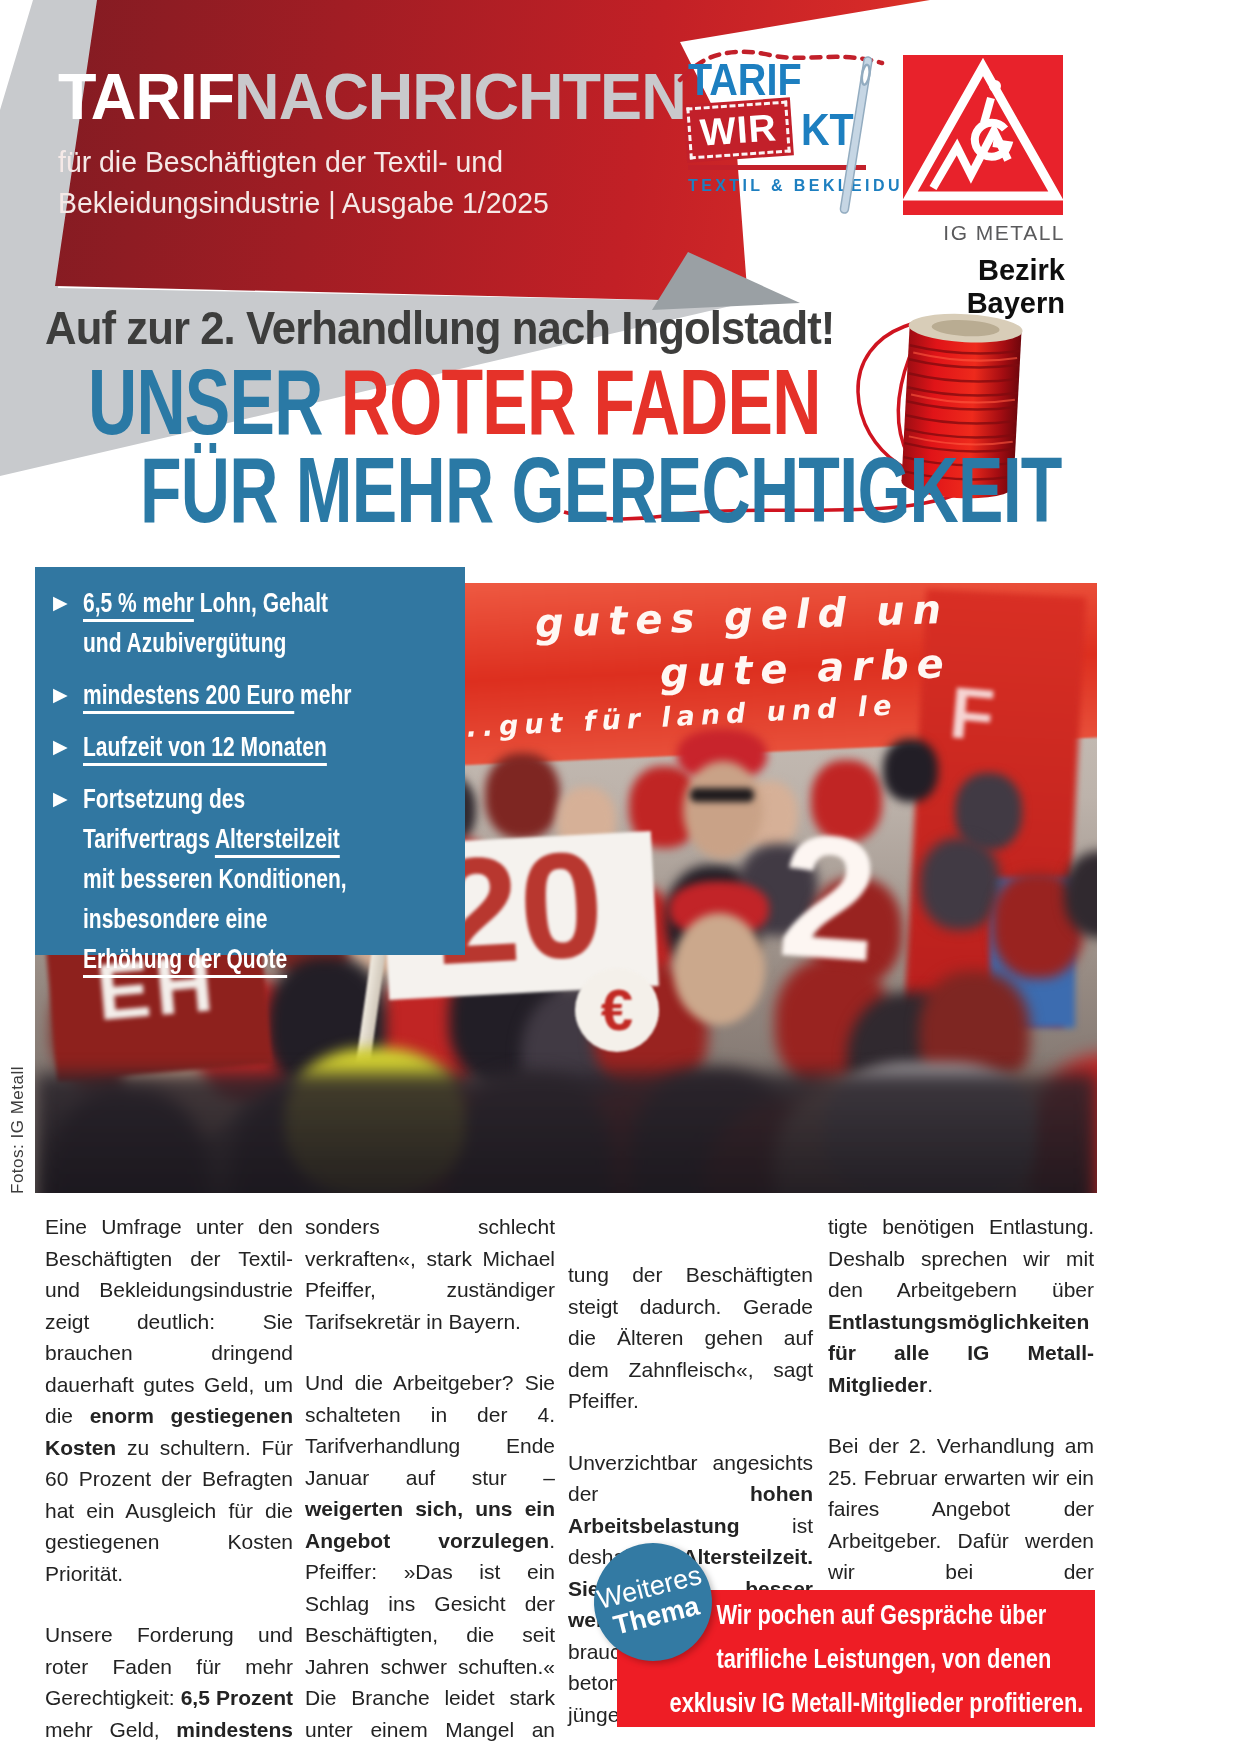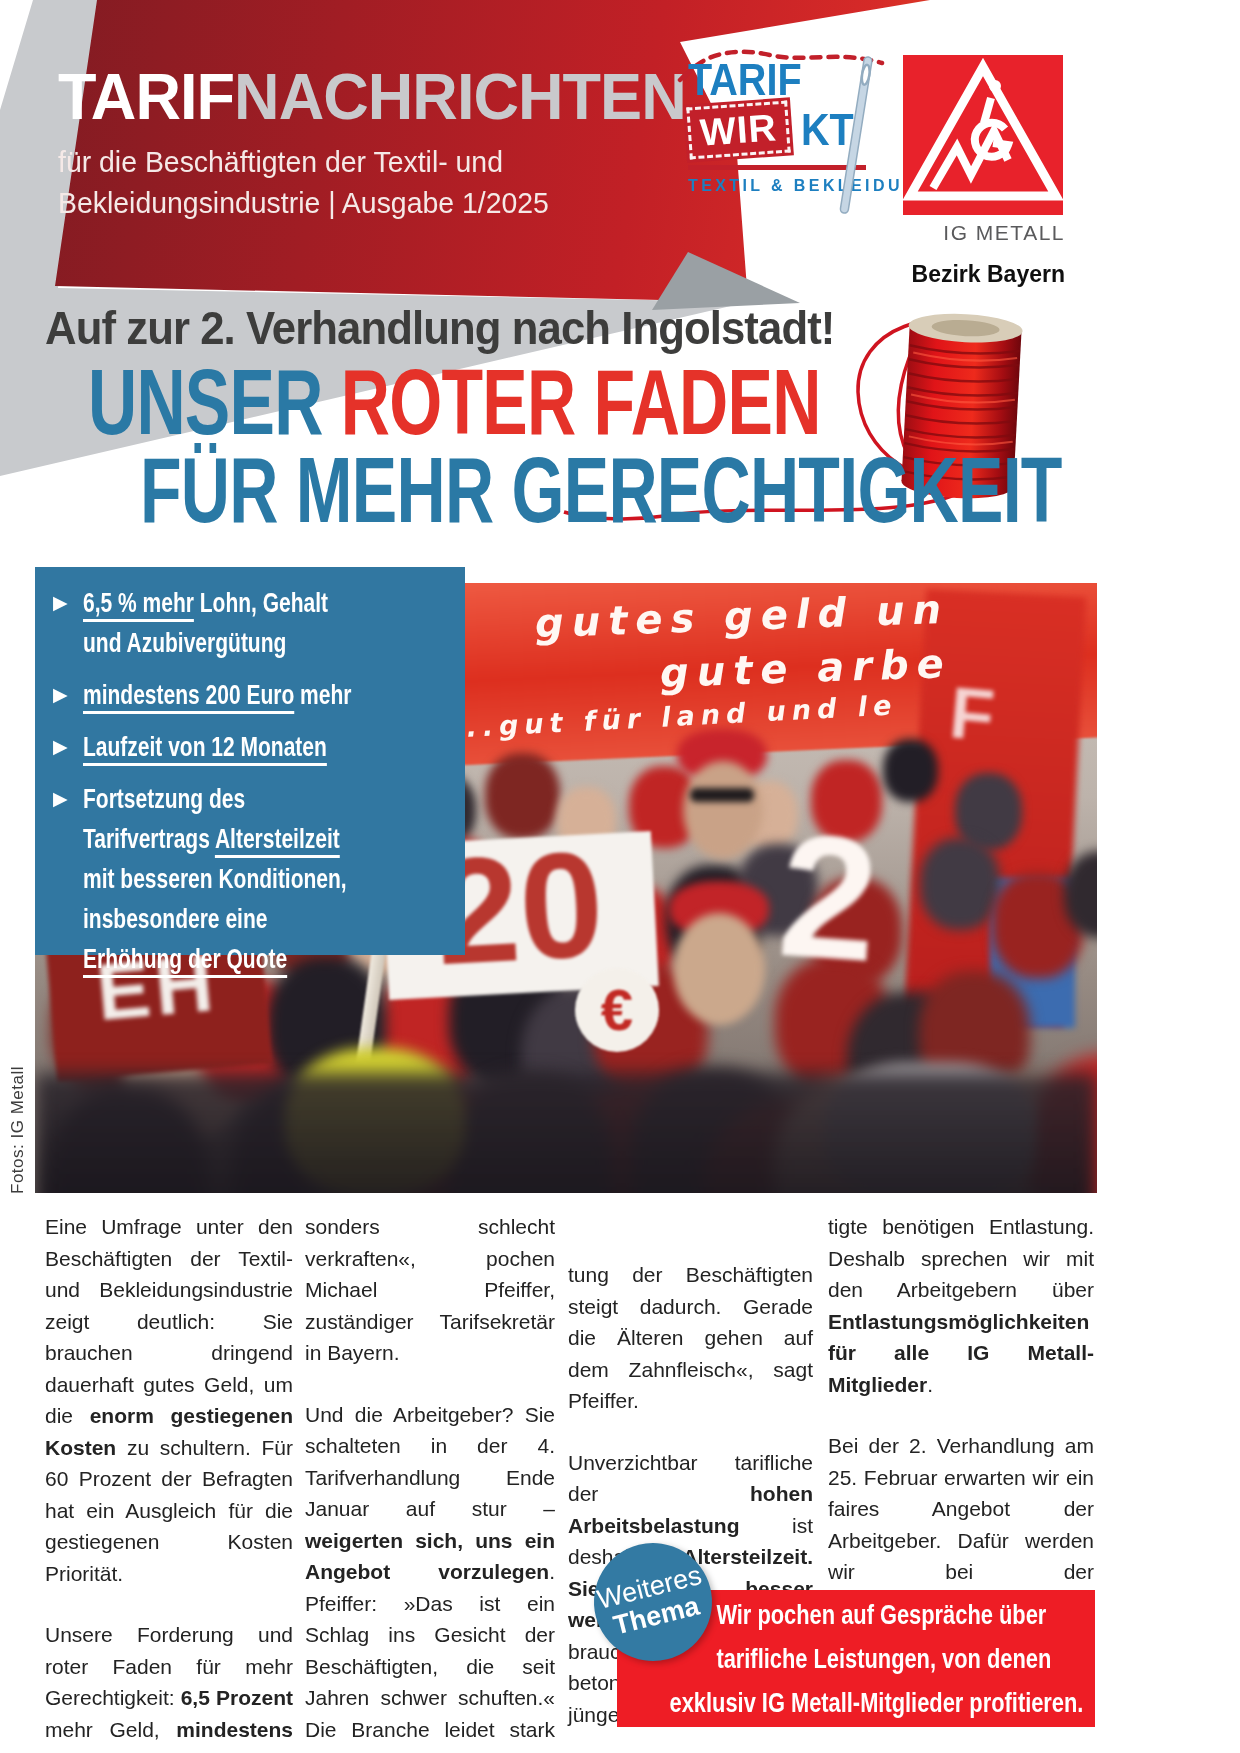--- a/index.html
+++ b/index.html
@@ -36,21 +36,21 @@
     padding:3px 9px;border:3px dashed rgba(255,255,255,.95);box-shadow:0 0 0 3px #c2202a;
     transform:rotate(-4deg);letter-spacing:1px;}
   .tw-kt{color:#1d7fc0;font-size:45px;font-weight:800;margin-left:12px;transform:scaleX(.88);transform-origin:left;}
   .tw-rule{width:178px;height:5px;background:#c2202a;margin-top:9px;}
   .tw-tagline{color:#1d7fc0;font-size:16px;font-weight:700;letter-spacing:3.4px;margin-top:7px;white-space:nowrap;}
 
   
   .igm{left:903px;top:55px;width:162px;}
   .igm-square{width:160px;height:160px;background:#e8222b;}
   .igm-cap1{color:#5a5a5c;font-size:21px;font-weight:400;letter-spacing:1.5px;text-align:right;margin-top:6px;}
-  .igm-cap2{color:#0f0f0f;font-size:23px;font-weight:800;text-align:right;margin-top:16px;}
+  .igm-cap2{color:#0f0f0f;font-size:29px;font-weight:800;text-align:right;margin-top:9px;}
 
   
   .kicker{left:45px;top:300px;font-size:47px;font-weight:800;color:#3d3d3c;letter-spacing:-1px;
     transform:scaleX(.93);transform-origin:left top;white-space:nowrap;z-index:4;}
   .hl{font-size:92px;font-weight:800;letter-spacing:-1px;white-space:nowrap;
     transform:scaleX(.74);transform-origin:left top;z-index:4;line-height:92px;}
   .hl-1{left:88px;top:356px;}
   .hl-2{left:140px;top:444px;color:#2a79a5;}
   .hl .blue{color:#2a79a5;}
   .hl .red{color:#e53229;}
@@ -313,26 +313,26 @@
       </div>
     <div class="ph frontBand"></div>
   </div>
   <div class="abs photo-credit">Fotos: IG Metall</div>
 
   <div class="col col-0">
       <p><span>Eine Umfrage unter den Beschäftigten der Textil- und Bekleidungsindustrie zeigt deutlich: Sie brauchen dringend dauerhaft gutes Geld, um die </span><span class="seg-b">enorm gestiegenen Kosten</span><span> zu schultern. Für 60 Prozent der Befragten hat ein Ausgleich für die gestiegenen Kosten Priorität.</span></p>
       <p><span>Unsere Forderung und roter Faden für mehr Gerechtigkeit: </span><span class="seg-b">6,5 Prozent</span><span> mehr Geld, </span><span class="seg-b">mindestens aber 200 Euro mehr</span><span>. »Denn wer wenig hat, kann Preiserhöhungen be-</span></p>
     </div>
   <div class="col col-1">
-      <p><span>sonders schlecht verkraften«, pochen Michael Pfeiffer, zuständiger Tarifsekretär in Bayern.</span></p>
+      <p><span>sonders schlecht verkraften«, stark Michael Pfeiffer, zuständiger Tarifsekretär in Bayern.</span></p>
       <p><span>Und die Arbeitgeber? Sie schalteten in der 4. Tarifverhandlung Ende Januar auf stur – </span><span class="seg-b">weigerten sich, uns ein Angebot vorzulegen</span><span>. Pfeiffer: »Das ist ein Schlag ins Gesicht der Beschäftigten, die seit Jahren schwer schuften.« Die Branche leidet stark unter einem Mangel an Fach- und Arbeitskräften. »Die Belas-</span></p>
     </div>
   <div class="col col-2">
       <p><span>tung der Beschäftigten steigt dadurch. Gerade die Älteren gehen auf dem Zahnfleisch«, sagt Pfeiffer.</span></p>
-      <p><span>Unverzichtbar tarifliche der </span><span class="seg-b">hohen Arbeitsbelastung</span><span> ist deshalb die </span><span class="seg-b">Altersteilzeit. Sie muss besser werden!</span><span> »Vor allen braucht es mehr Plätze«, betont Pfeiffer. Aber auch jüngere Beschäf-</span></p>
+      <p><span>Unverzichtbar angesichts der </span><span class="seg-b">hohen Arbeitsbelastung</span><span> ist deshalb die </span><span class="seg-b">Altersteilzeit. Sie muss besser werden!</span><span> »Vor allen braucht es mehr Plätze«, betont Pfeiffer. Aber auch jüngere Beschäf-</span></p>
     </div>
   <div class="col col-3">
       <p><span>tigte benötigen Entlastung. Deshalb sprechen wir mit den Arbeitgebern über </span><span class="seg-b">Entlastungsmöglichkeiten für alle IG Metall-Mitglieder</span><span>.</span></p>
       <p><span>Bei der 2. Verhandlung am 25. Februar erwarten wir ein faires Angebot der Arbeitgeber. Dafür werden wir bei der </span><span class="seg-b">verhandlungsbegleitenden Aktion mächtig und lautstark Druck</span><span> machen.</span></p>
     </div>
 
   <div class="abs redbox">
     <div class="line l1">Wir pochen auf Gespräche über</div>
     <div class="line l2">tarifliche Leistungen, von denen</div>
     <div class="line l3">exklusiv IG Metall-Mitglieder profitieren.</div>

